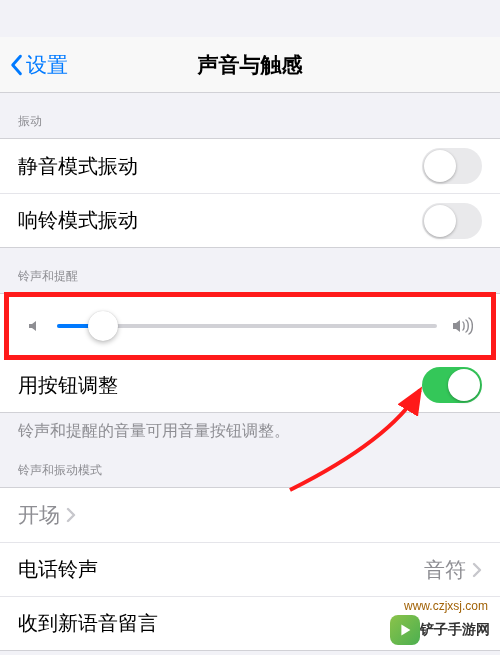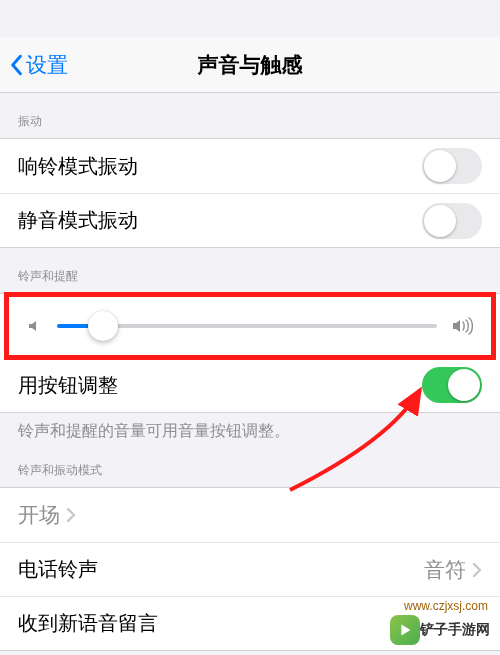--- a/index.html
+++ b/index.html
@@ -163,27 +163,27 @@
         <path d="M10 2 L3 10 L10 18" stroke="#007aff" stroke-width="2.6" fill="none" stroke-linecap="round" stroke-linejoin="round"></path>
       </svg>
     <span>设置</span>
   </div>
   <div class="title">声音与触感</div>
 </div>
 
 <div class="section-header">振动</div>
 <div class="group">
   <div class="row">
-    <span>响铃模式振动</span>
+    <span>静音模式振动</span>
     <div class="switch off">
         <div class="knob"></div>
       </div>
   </div>
   <div class="row">
-    <span>静音模式振动</span>
+    <span>响铃模式振动</span>
     <div class="switch off">
         <div class="knob"></div>
       </div>
   </div>
 </div>
 
 <div class="section-header">铃声和提醒</div>
 
 <div class="slider-block">
   <div class="highlight-box">

